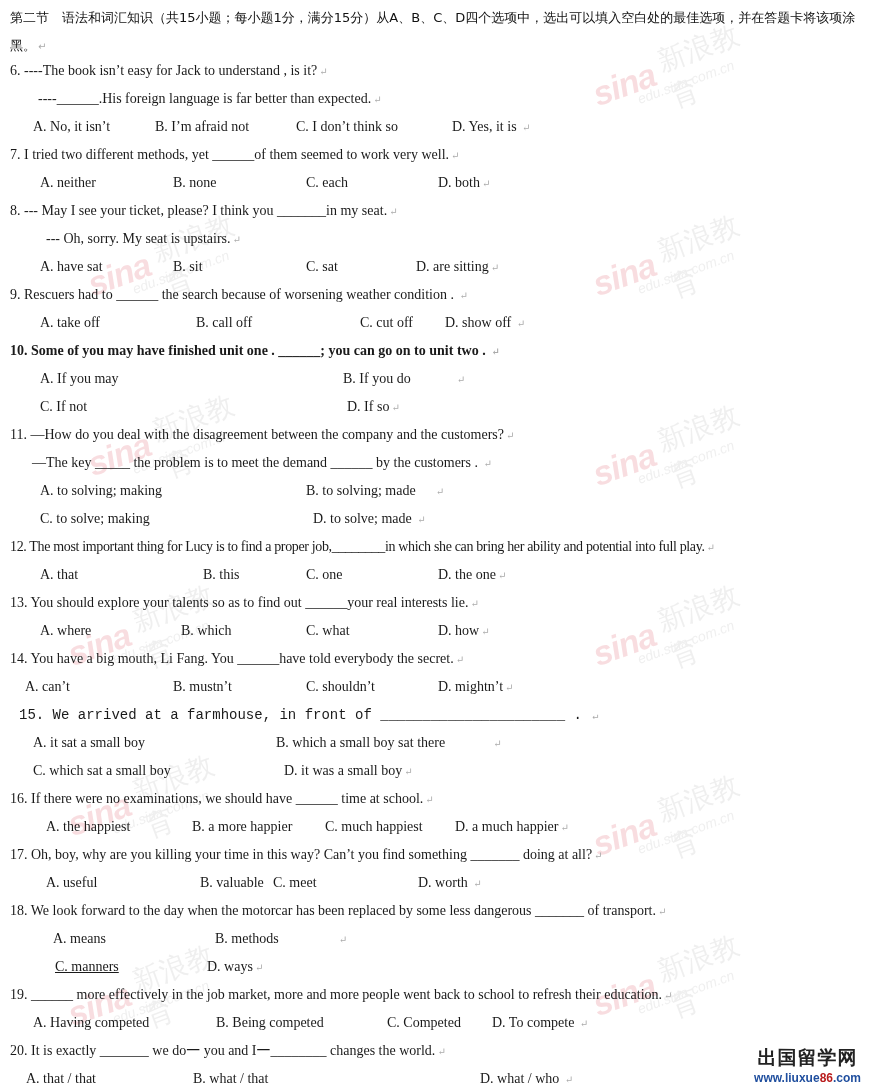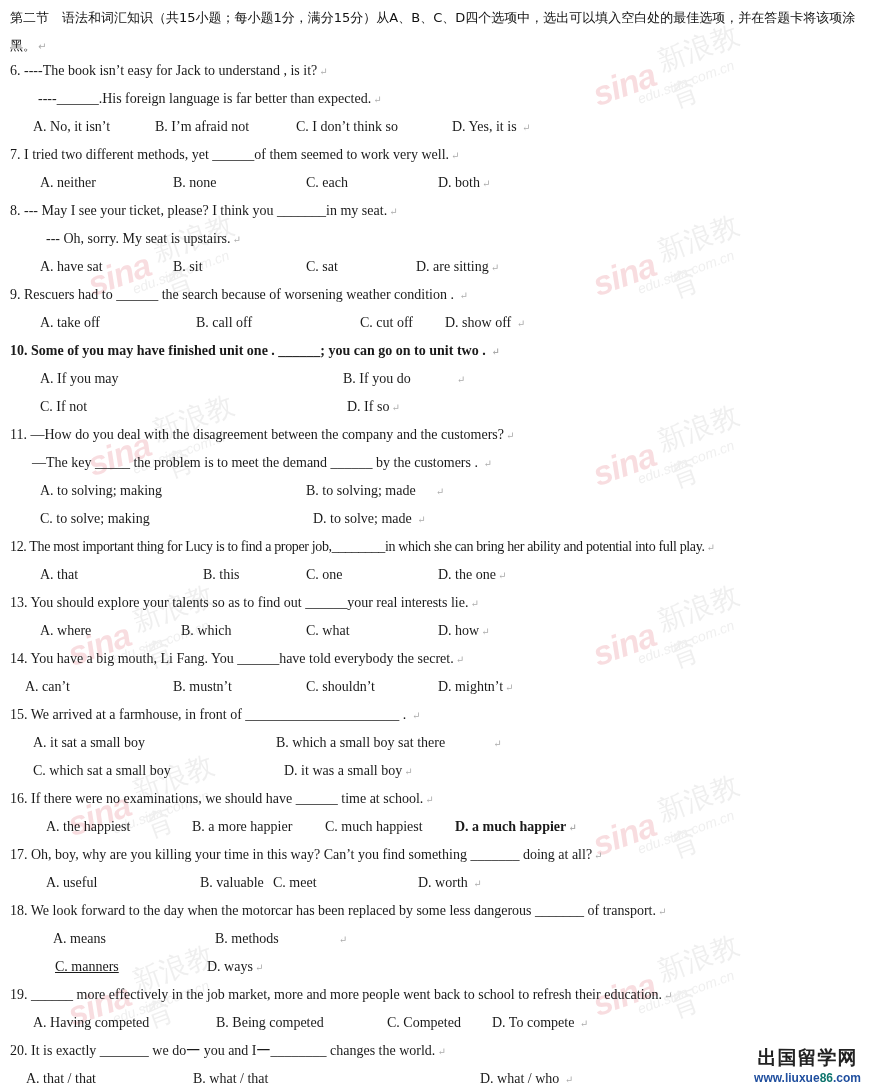--- a/index.html
+++ b/index.html
@@ -14,21 +14,21 @@
   .wm .url { position:absolute; left:40px; top:66px; font-family:"Liberation Sans", sans-serif;
              font-style:italic; font-size:14px; color:#888; }
   .line { position:absolute; white-space:nowrap; font-size:14px; line-height:18px; }
   .header { position:absolute; left:10px; top:4px; width:870px; font-family:"DejaVu Sans", sans-serif;
             font-size:13px; line-height:28px; color:#111; }
   .ret { color:#aaa; font-size:10px; margin-left:2px; }
   .opt { position:absolute; white-space:nowrap; font-size:14px; line-height:18px; }
   .brand { position:absolute; right:26px; bottom:6px; text-align:center; }
   .brand .t { font-family:"DejaVu Sans", sans-serif; font-weight:bold; font-size:19px; color:#222; letter-spacing:1px; }
   .brand .u { font-family:"Liberation Sans", sans-serif; font-weight:bold; font-size:12px; color:#1f4e9e; }
-  .brand .u .red { color:#0f766e; }
+  .brand .u .red { color:#b91c1c; }
 </style>
 </head>
 <body>
 
 <div class="wm" style="left:585px;top:10px;">
     <span class="logo">sina</span>
     <span class="cn">新浪教育</span>
     <span class="url">edu.sina.com.cn</span>
   </div>
 <div class="wm" style="left:80px;top:200px;">
@@ -136,31 +136,31 @@
 <div class="opt" style="left:181px;top:622px;">B. which</div>
 <div class="opt" style="left:306px;top:622px;">C. what</div>
 <div class="opt" style="left:438px;top:622px;"><span>D. how</span><span class="ret">↵</span></div>
 
 <div class="line" style="left:10px;top:650px;"><span>14. You have a big mouth, Li Fang. You  ______have told everybody the secret.</span><span class="ret">↵</span></div>
 <div class="opt" style="left:25px;top:678px;">A. can’t</div>
 <div class="opt" style="left:173px;top:678px;">B. mustn’t</div>
 <div class="opt" style="left:306px;top:678px;">C. shouldn’t</div>
 <div class="opt" style="left:438px;top:678px;"><span>D. mightn’t</span><span class="ret">↵</span></div>
 
-<div class="line" style="left:10px;top:706px;"><span>15. We arrived at a farmhouse, in front of ______________________ .</span> <span class="ret">↵</span></div>
+<div class="line" style="left:19px;top:706px;font-family:Liberation Mono, monospace;"><span>15. We arrived at a farmhouse, in front of ______________________ .</span> <span class="ret">↵</span></div>
 <div class="opt" style="left:33px;top:734px;">A. it sat a small boy</div>
 <div class="opt" style="left:276px;top:734px;"><span>B. which a small boy sat there</span><span class="ret" style="margin-left:48px;">↵</span></div>
 <div class="opt" style="left:33px;top:762px;">C. which sat a small boy</div>
 <div class="opt" style="left:284px;top:762px;"><span>D. it was a small boy</span><span class="ret">↵</span></div>
 
 <div class="line" style="left:10px;top:790px;"><span>16. If there were no examinations, we should have ______ time at school.</span><span class="ret">↵</span></div>
 <div class="opt" style="left:46px;top:818px;">A. the happiest</div>
 <div class="opt" style="left:192px;top:818px;">B. a more happier</div>
 <div class="opt" style="left:325px;top:818px;">C. much happiest</div>
-<div class="opt" style="left:455px;top:818px;font-weight:bold;"><span>D. a much happier</span><span class="ret">↵</span></div>
+<div class="opt" style="left:455px;top:818px;"><span>D. a much happier</span><span class="ret">↵</span></div>
 
 <div class="line" style="left:10px;top:846px;"><span>17. Oh, boy, why are you killing your time in this way? Can’t you find something _______ doing at all?</span><span class="ret">↵</span></div>
 <div class="opt" style="left:46px;top:874px;">A. useful</div>
 <div class="opt" style="left:200px;top:874px;">B. valuable</div>
 <div class="opt" style="left:273px;top:874px;">C. meet</div>
 <div class="opt" style="left:418px;top:874px;"><span>D. worth</span> <span class="ret">↵</span></div>
 
 <div class="line" style="left:10px;top:902px;"><span>18. We look forward to the day when the motorcar has been replaced by some less dangerous _______ of transport.</span><span class="ret">↵</span></div>
 <div class="opt" style="left:53px;top:930px;">A. means</div>
 <div class="opt" style="left:215px;top:930px;"><span>B. methods</span><span class="ret" style="margin-left:60px;">↵</span></div>

